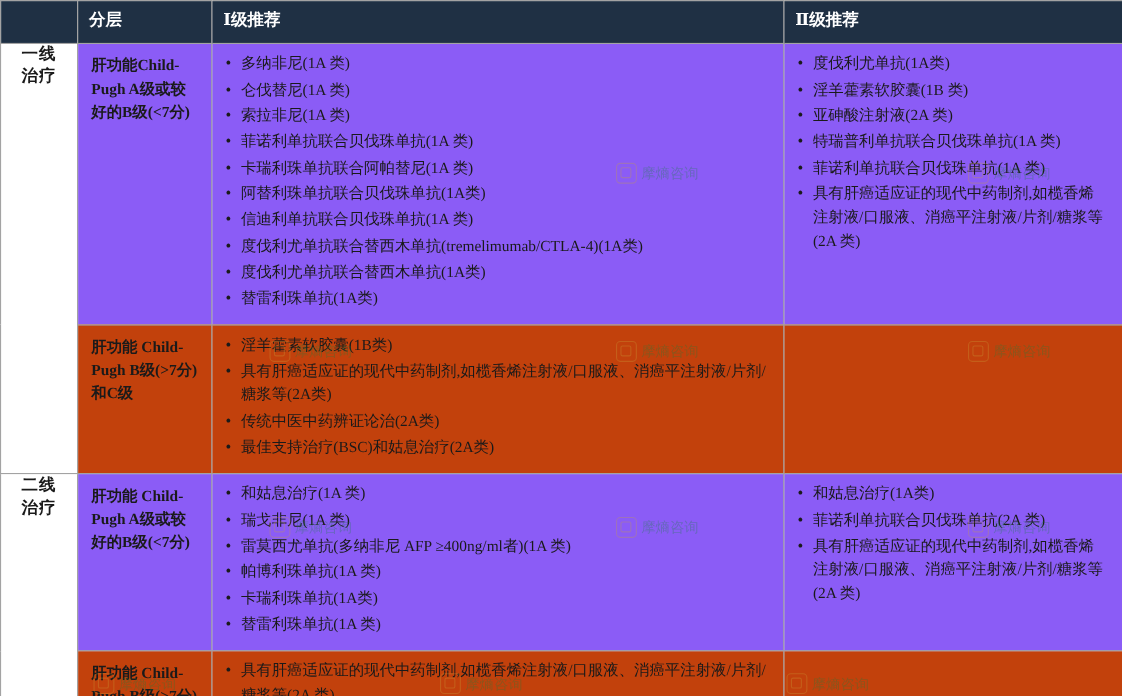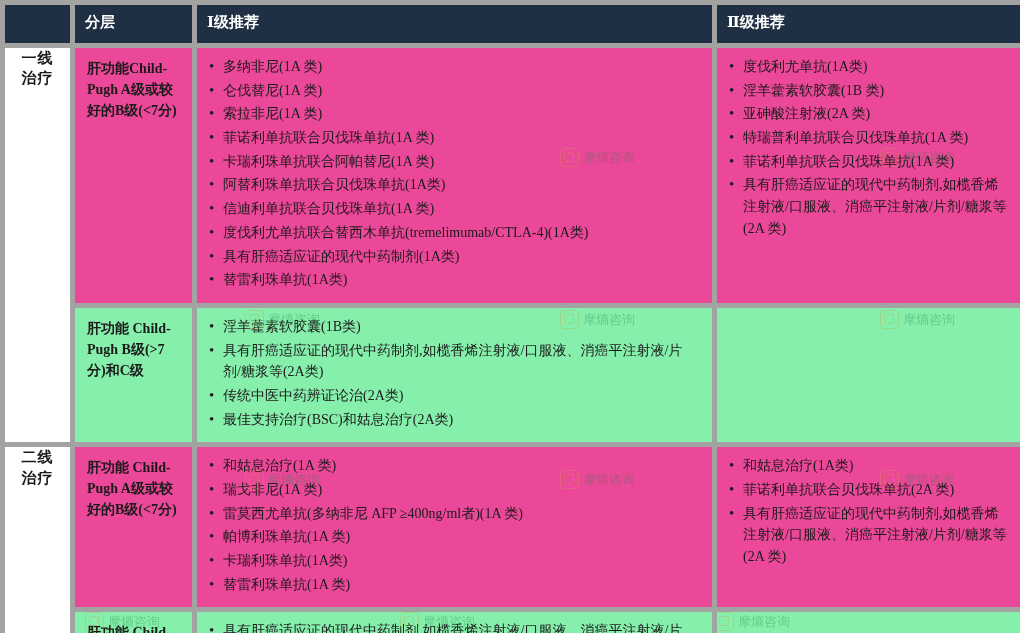--- a/index.html
+++ b/index.html
@@ -20,21 +20,21 @@
     height: 633px;
     box-sizing: border-box;
   }
   table.guide {
     border-collapse: collapse;
     width: 1020px;
     table-layout: fixed;
   }
   table.guide td, table.guide th {
     vertical-align: top;
-    border: 5px solid #a3a3a3;
+    border: 1px solid #a3a3a3;
   }
   
   thead th {
     background: #1f3044;
     color: #ffffff;
     font-weight: bold;
     font-size: 15px;
     padding: 8px 10px;
     text-align: left;
     vertical-align: middle;
@@ -68,25 +68,25 @@
     vertical-align: middle;
     line-height: 1.5;
   }
   td.rec-cell {
     padding: 8px 12px 10px 10px;
     font-size: 14px;
     line-height: 1.55;
   }
   tr.shaded td.strat-cell,
   tr.shaded td.rec-cell {
-    background: #86efac;
+    background: #c2410c;
   }
   tr.plain td.strat-cell,
   tr.plain td.rec-cell {
-    background: #ec4899;
+    background: #8b5cf6;
   }
   ul.bullets {
     list-style: none;
     margin: 0;
     padding: 0;
   }
   ul.bullets li {
     position: relative;
     padding-left: 16px;
     margin: 0 0 2px 0;
@@ -160,21 +160,21 @@
         <td class="rec-cell">
           <ul class="bullets">
             <li>多纳非尼(1A 类)</li>
             <li>仑伐替尼(1A 类)</li>
             <li>索拉非尼(1A 类)</li>
             <li>菲诺利单抗联合贝伐珠单抗(1A 类)</li>
             <li>卡瑞利珠单抗联合阿帕替尼(1A 类)</li>
             <li>阿替利珠单抗联合贝伐珠单抗(1A类)</li>
             <li>信迪利单抗联合贝伐珠单抗(1A 类)</li>
             <li>度伐利尤单抗联合替西木单抗(tremelimumab/CTLA-4)(1A类)</li>
-            <li>具有肝癌适应证的现代中药制剂(1A类)</li>
+            <li>度伐利尤单抗联合替西木单抗(1A类)</li>
             <li>替雷利珠单抗(1A类)</li>
           </ul>
         </td>
         <td class="rec-cell">
           <ul class="bullets">
             <li>度伐利尤单抗(1A类)</li>
             <li>淫羊藿素软胶囊(1B 类)</li>
             <li>亚砷酸注射液(2A 类)</li>
             <li>特瑞普利单抗联合贝伐珠单抗(1A 类)</li>
             <li>菲诺利单抗联合贝伐珠单抗(1A 类)</li>

